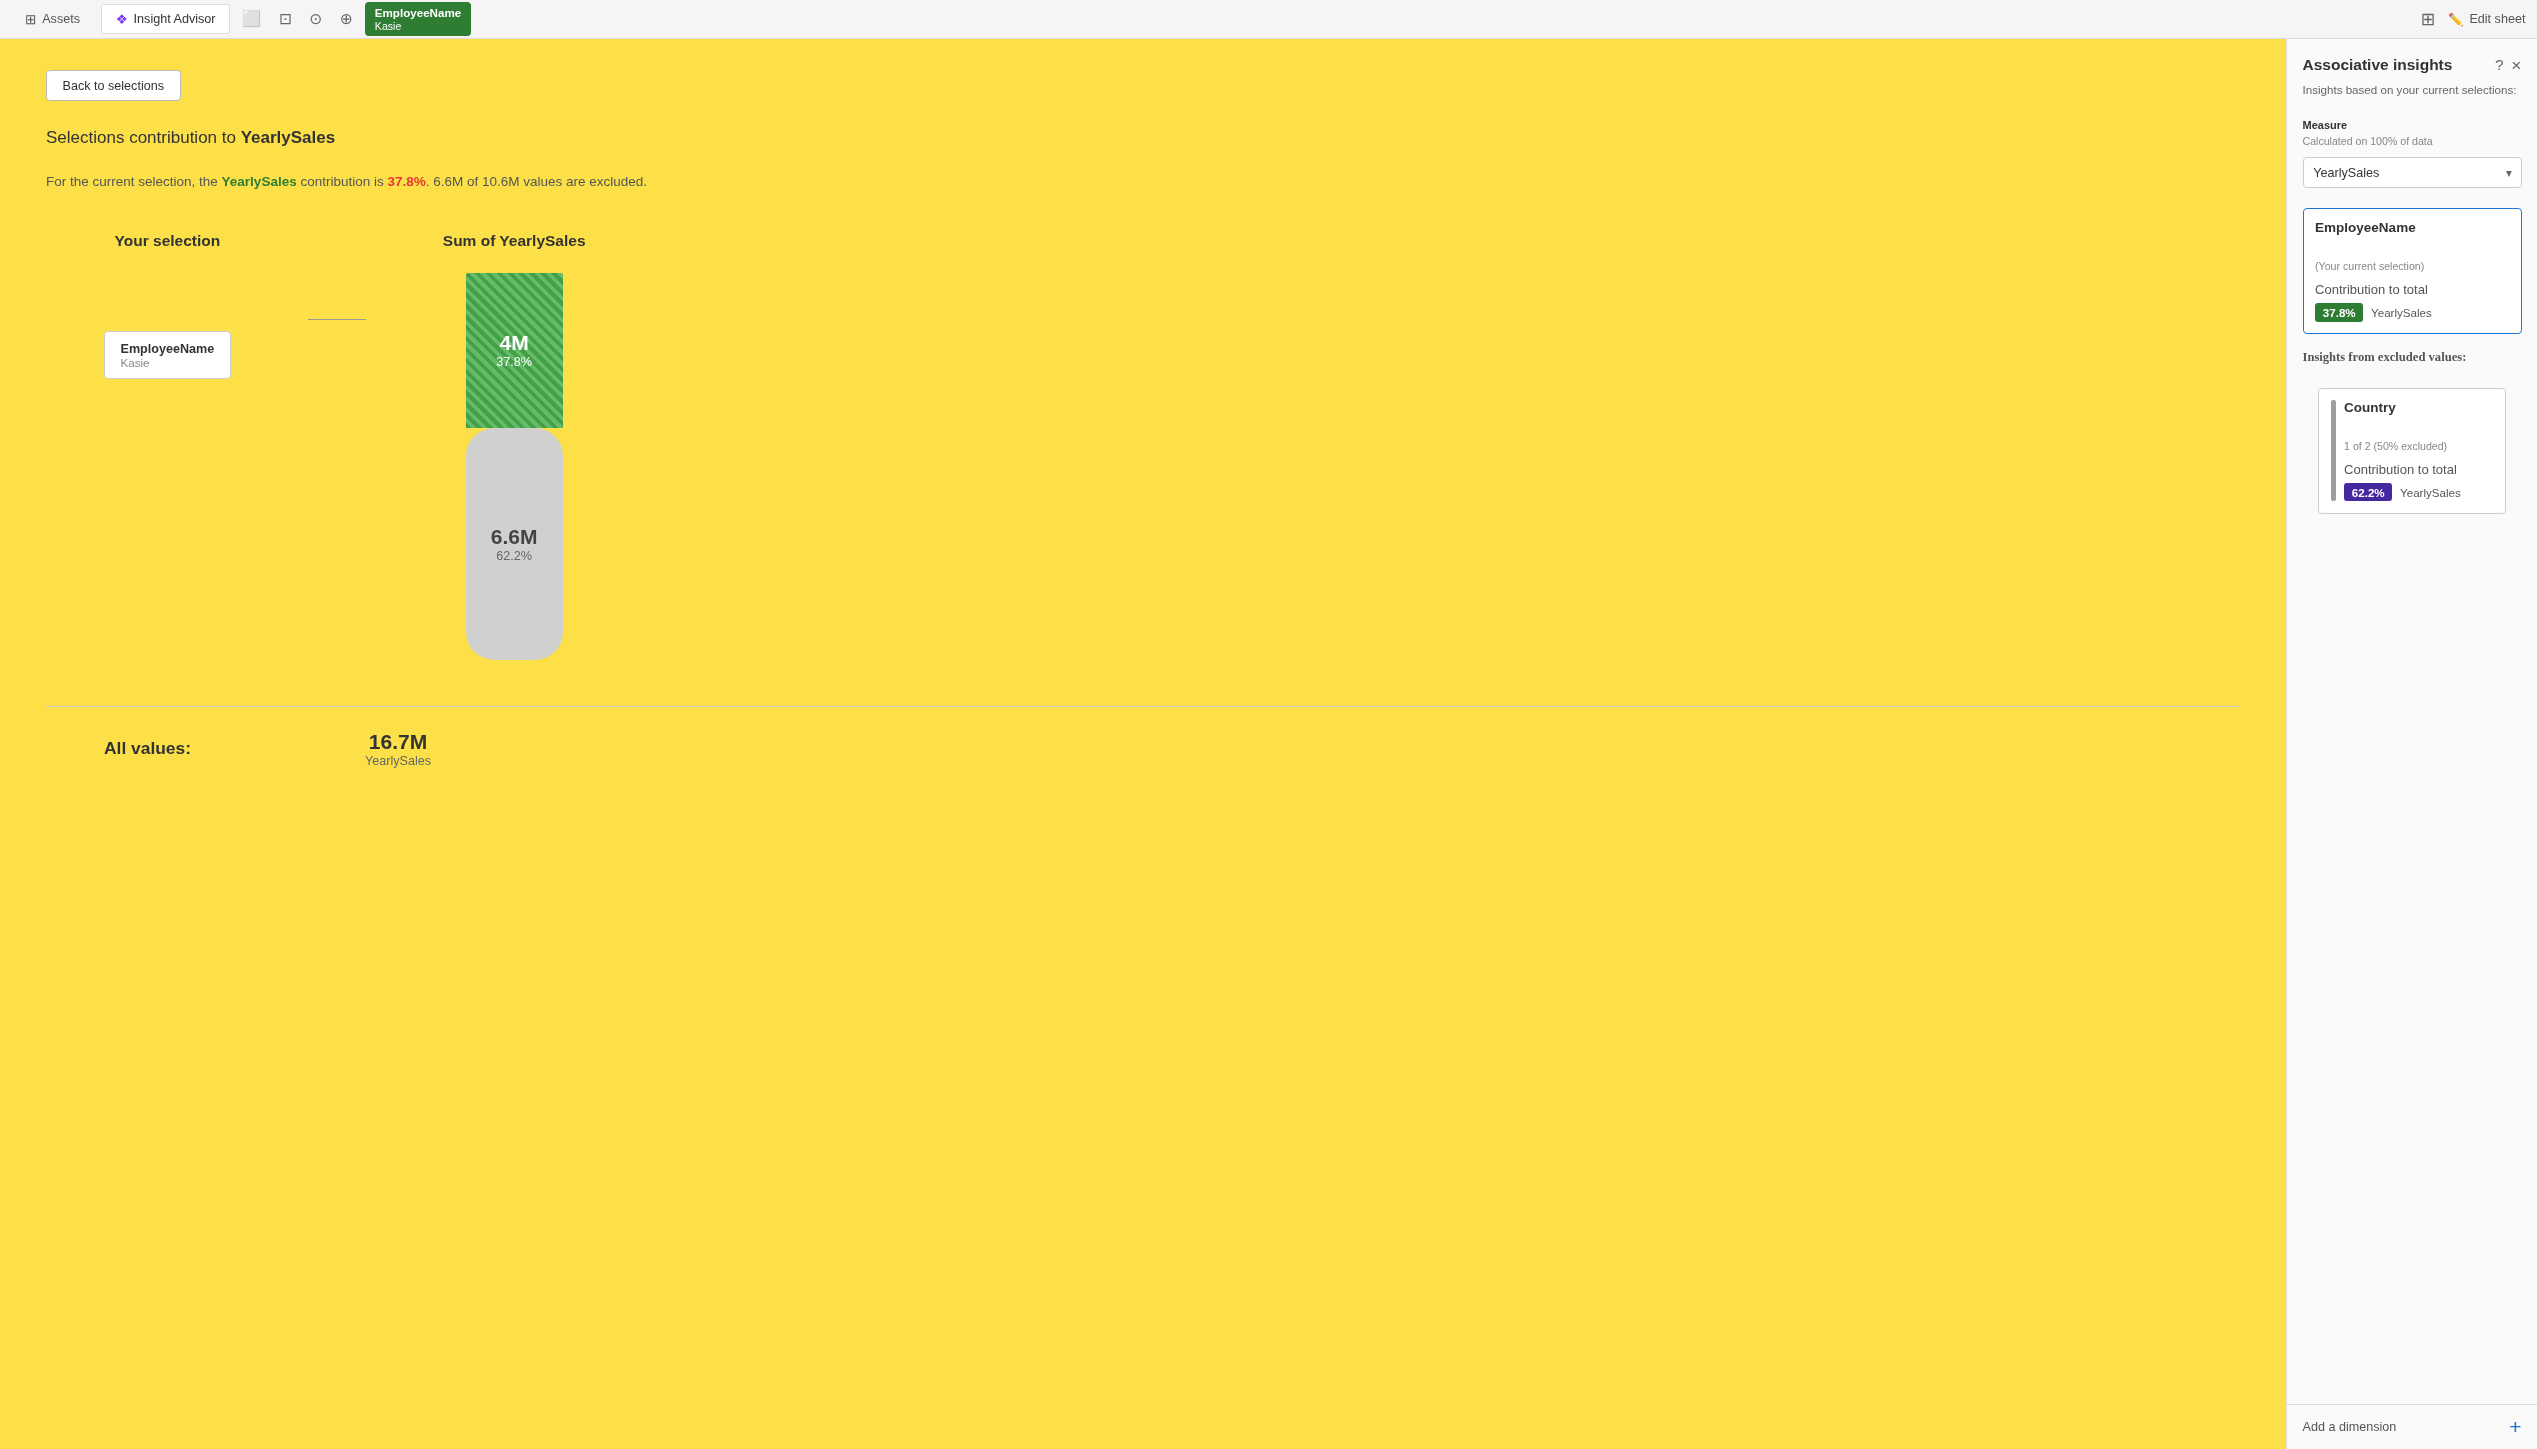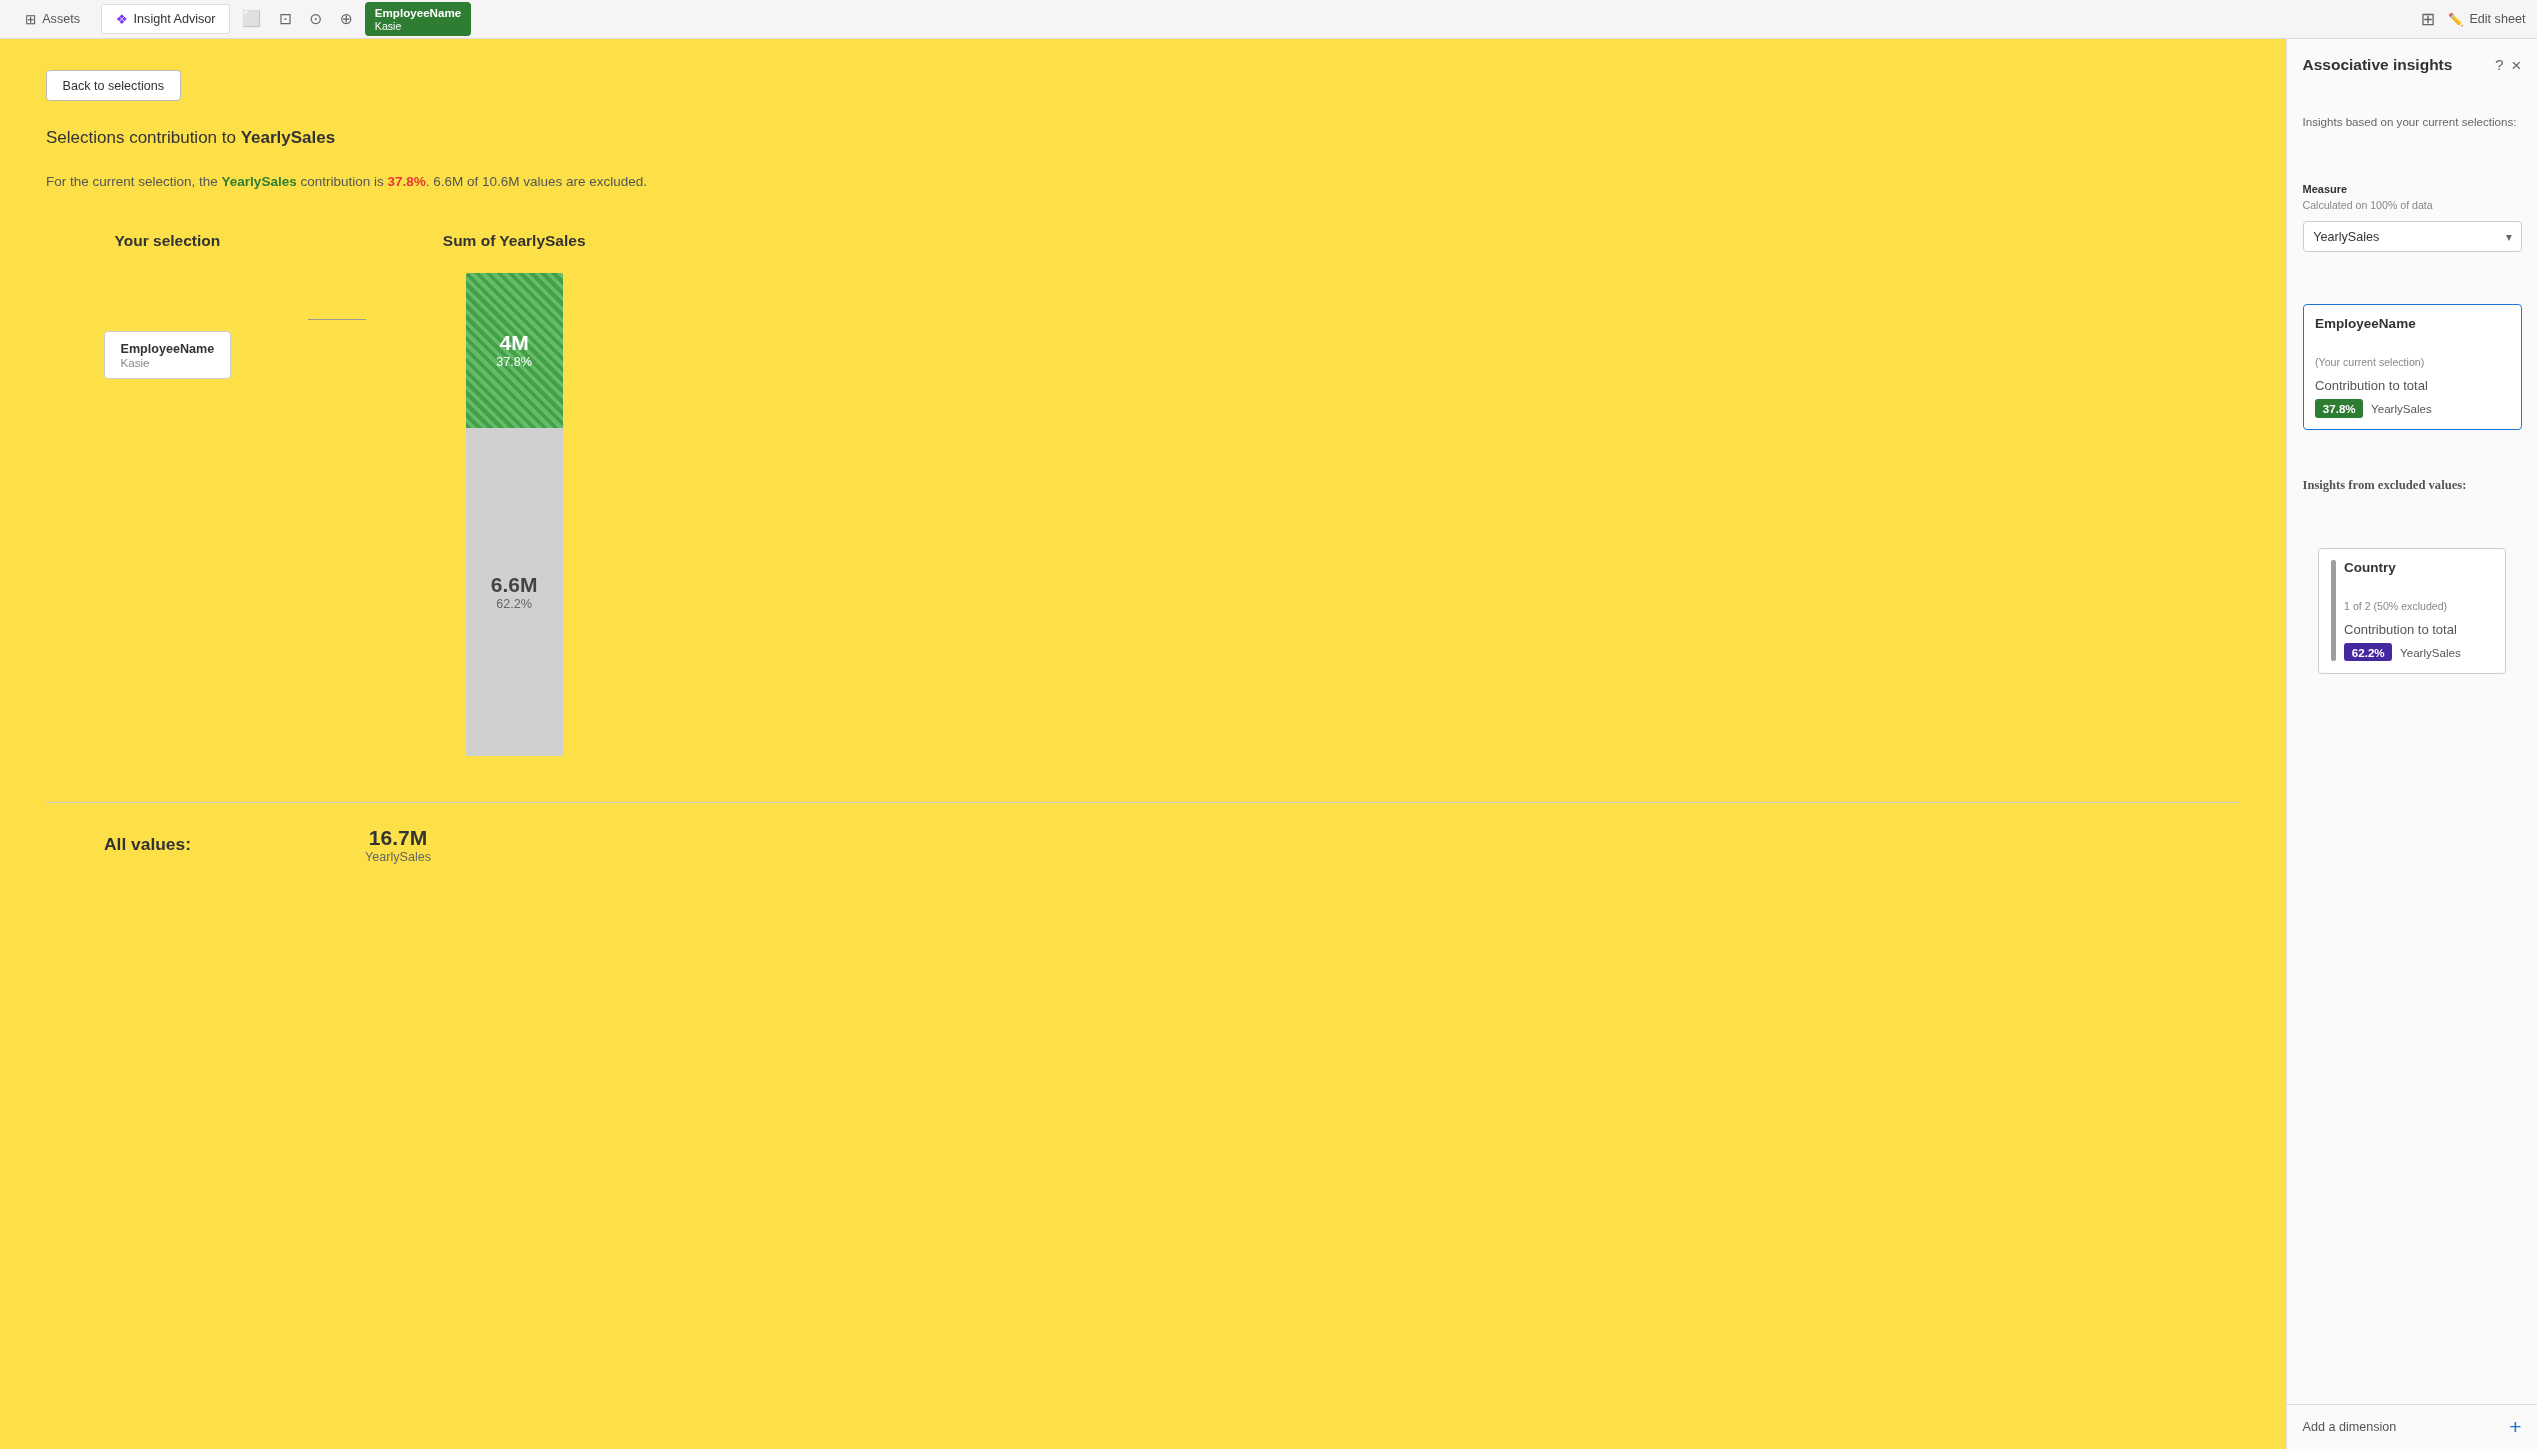--- a/index.html
+++ b/index.html
@@ -105,21 +105,21 @@
     }
     .all-values-label { font-size: 17.4px; font-weight: 700; color: #333; }
     .all-values-data { display: flex; flex-direction: column; align-items: center; }
     .all-values-num { font-size: 21px; font-weight: 700; color: #333; }
     .all-values-sub { font-size: 12.6px; color: #666; }
 
     
     .right-panel {
       width: 251px; min-width: 251px; border-left: 1px solid #ddd;
       background: #fafafa; display: flex; flex-direction: column;
-      padding: 0; overflow-y: auto; gap: 32px;
+      padding: 0; overflow-y: auto;
     }
     .panel-header {
       display: flex; align-items: center; justify-content: space-between;
       padding: 15.5px 15.5px 7.7px 15.5px;
     }
     .panel-title { font-size: 15.5px; font-weight: 600; color: #333; }
     .panel-close-btn {
       background: none; border: none; cursor: pointer; font-size: 17.4px; color: #666;
     }
     .panel-subtitle { font-size: 11.6px; color: #666; padding: 0 15.5px 11.6px 15.5px; }
@@ -236,21 +236,21 @@
         <div class="connector-line"></div>
       </div>
 
       <div class="chart-column">
         <div class="chart-column-label">Sum of YearlySales</div>
         <div class="bar-wrap">
           <div class="bar-green" style="height: 155px;">
             <span class="bar-value">4M</span>
             <span class="bar-pct">37.8%</span>
           </div>
-          <div class="bar-gray" style="height: 328px;">
+          <div class="bar-gray" style="height: 232px; border-radius: 28px;">
             <span class="bar-value">6.6M</span>
             <span class="bar-pct">62.2%</span>
           </div>
         </div>
       </div>
     </div>
 
     
     <div class="all-values-section">
       <span class="all-values-label">All values:</span>

